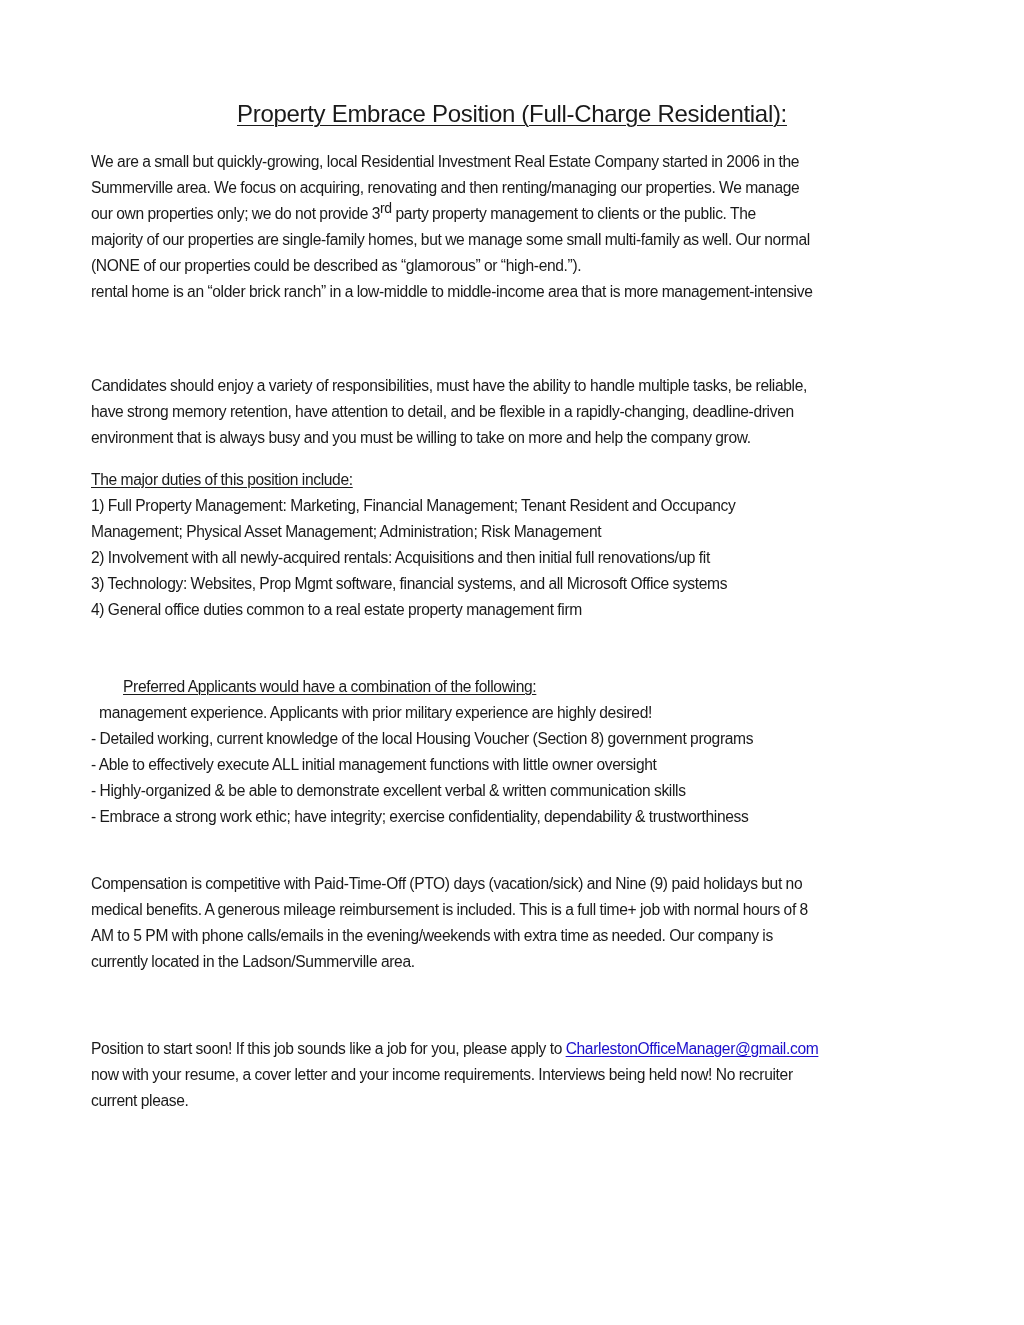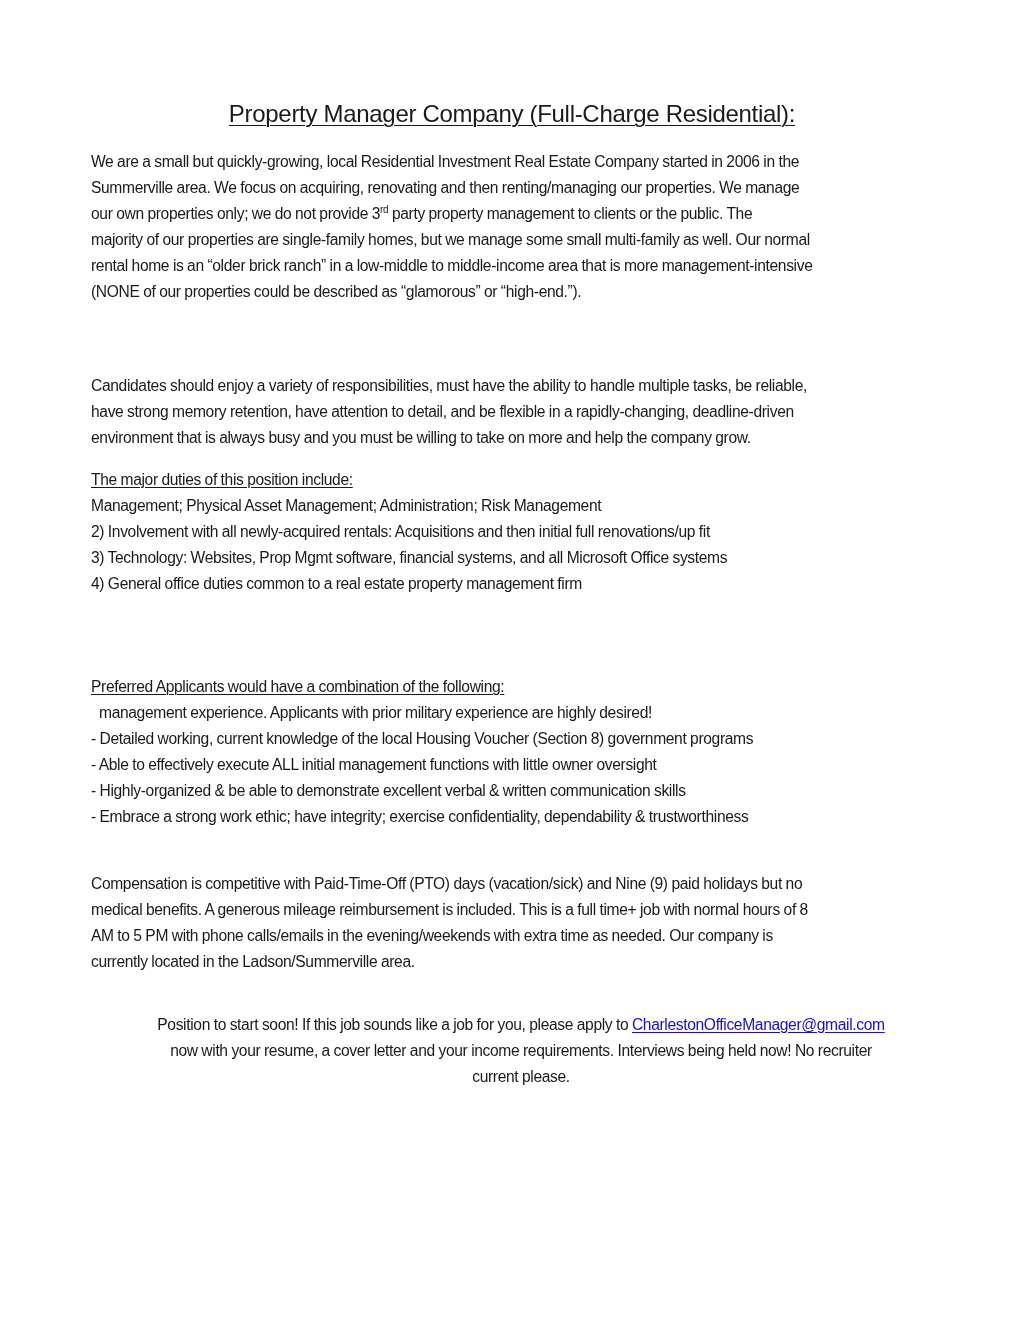--- a/index.html
+++ b/index.html
@@ -50,79 +50,80 @@
     .line {
       display: block;
       white-space: nowrap;
     }
     .u {
       text-decoration: underline;
       text-underline-offset: 2px;
       text-decoration-thickness: 1px;
     }
     sup {
-      font-size: 10px;
+      font-size: 14px;
       line-height: 0;
       vertical-align: 6px;
     }
     .indent {
       padding-left: 8px;
     }
     a.email {
       color: #1a0dcc;
       text-decoration: underline;
       text-underline-offset: 2px;
     }
   </style>
 </head>
 <body>
 
 <div class="page">
 
-  <div class="title">Property Manager Company (Full-Charge Residential):</div>
+  <div class="title">Property Embrace Position (Full-Charge Residential):</div>
 
   <div class="block" style="top:149px;">
     <span class="line">We are a small but quickly-growing, local Residential Investment Real Estate Company started in 2006 in the</span>
     <span class="line">Summerville area.  We focus on acquiring, renovating and then renting/managing our properties.  We manage</span>
     <span class="line"><span>our own properties only; we do not provide 3</span><sup>rd</sup><span> party property management to clients or the public.  The</span></span>
     <span class="line">majority of our properties are single-family homes, but we manage some small multi-family as well.  Our normal</span>
+    <span class="line">(NONE of our properties could be described as “glamorous” or “high-end.”).</span>
     <span class="line">rental home is an “older brick ranch” in a low-middle to middle-income area that is more management-intensive</span>
-    <span class="line">(NONE of our properties could be described as “glamorous” or “high-end.”).</span>
   </div>
 
 
   <div class="block" style="top:373px;">
     <span class="line">Candidates should enjoy a variety of responsibilities, must have the ability to handle multiple tasks, be reliable,</span>
     <span class="line">have strong memory retention, have attention to detail, and be flexible in a rapidly-changing, deadline-driven</span>
     <span class="line">environment that is always busy and you must be willing to take on more and help the company grow.</span>
   </div>
 
   <div class="block" style="top:467px;">
     <span class="line u" style="display:inline-block;text-align:center;">The major duties of this position include:</span>
+    <span class="line">1) Full Property Management:  Marketing, Financial Management; Tenant Resident and Occupancy</span>
     <span class="line">Management; Physical Asset Management; Administration; Risk Management</span>
     <span class="line">2) Involvement with all newly-acquired rentals:  Acquisitions and then initial full renovations/up fit</span>
     <span class="line">3) Technology: Websites, Prop Mgmt software, financial systems, and all Microsoft Office systems</span>
     <span class="line">4) General office duties common to a real estate property management firm</span>
   </div>
 
   <div class="block" style="top:674px;">
-    <span class="line u" style="display:inline-block;">Preferred Applicants would have a combination of the following:</span>
+    <span class="line u" style="display:inline-block;margin-left:32px;">Preferred Applicants would have a combination of the following:</span>
     <span class="line indent">management experience. Applicants with prior military experience are highly desired!</span>
     <span class="line">- Detailed working, current knowledge of the local Housing Voucher (Section 8) government programs</span>
     <span class="line">- Able to effectively execute ALL initial management functions with little owner oversight</span>
     <span class="line">- Highly-organized &amp; be able to demonstrate excellent verbal &amp; written communication skills</span>
     <span class="line">- Embrace a strong work ethic; have integrity; exercise confidentiality, dependability &amp; trustworthiness</span>
   </div>
 
   <div class="block" style="top:871px;">
     <span class="line">Compensation is competitive with Paid-Time-Off (PTO) days (vacation/sick) and Nine (9) paid holidays but no</span>
     <span class="line">medical benefits.  A generous mileage reimbursement is included.  This is a full time+ job with normal hours of 8</span>
     <span class="line">AM to 5 PM with phone calls/emails in the evening/weekends with extra time as needed. Our company is</span>
     <span class="line">currently located in the Ladson/Summerville area.</span>
   </div>
 
-  <div class="block" style="top:1012px;text-align:center;">
+  <div class="block" style="top:1036px;">
     <span class="line"><span>Position to start soon! If this job sounds like a job for you, please apply to </span><a class="email" href="#">CharlestonOfficeManager@gmail.com</a></span>
     <span class="line">now with your resume, a cover letter and your income requirements.  Interviews being held now! No recruiter</span>
     <span class="line">current please.</span>
   </div>
 
 </div>
 
 </body></html>

